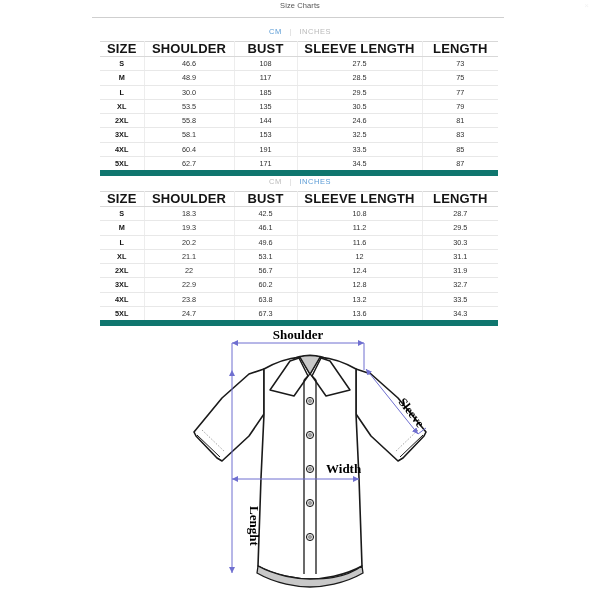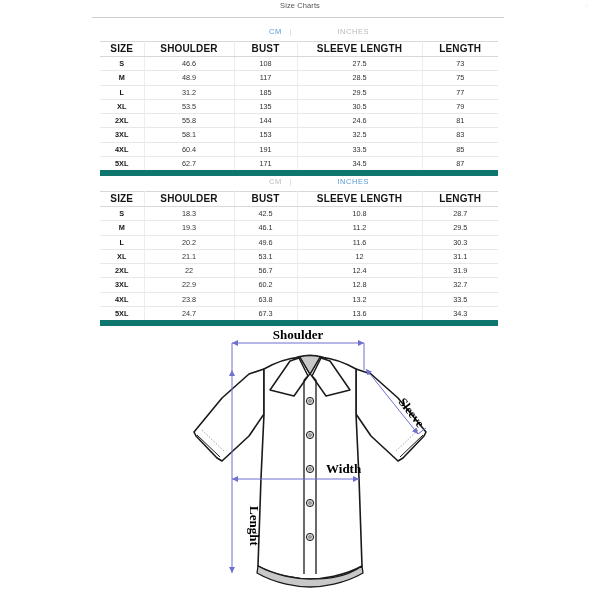--- a/index.html
+++ b/index.html
@@ -50,21 +50,20 @@
   
   .unit-toggle {
     position: absolute;
     width: 600px;
     text-align: center;
     font-size: 7.5px;
     letter-spacing: .55px;
   }
   .unit-toggle .u {
     display: inline-block;
-    margin-left: 38px;
   }
   .unit-toggle .sep {
     display: inline-block;
     color: #d2d2d2;
     padding: 0 5px;
     font-size: 7px;
   }
   .u.active { color: #5a9bd5; }
   .u.inactive { color: #b9b9b9; }
 
@@ -90,21 +89,21 @@
     height: 13.3px;
     line-height: 13.3px;
     border-bottom: 1px solid #e8e8e8;
     border-right: 1px solid #ededed;
   }
   .size-table th:last-child,
   .size-table td:last-child { border-right: none; }
 
   .size-table thead th {
     font-weight: bold;
-    font-size: 10px;
+    font-size: 13px;
     letter-spacing: .15px;
     color: #141414;
     border-bottom: 1px solid #d8d8d8;
     border-top: 1px solid #d8d8d8;
     height: 14px;
     line-height: 14px;
   }
   .size-table tbody td.size-cell {
     font-weight: bold;
     color: #141414;
@@ -169,21 +168,21 @@
     </tr>
     <tr>
       <td class="size-cell">M</td>
       <td>48.9</td>
       <td>117</td>
       <td>28.5</td>
       <td>75</td>
     </tr>
     <tr>
       <td class="size-cell">L</td>
-      <td>31.2</td>
+      <td>30.0</td>
       <td>185</td>
       <td>29.5</td>
       <td>77</td>
     </tr>
     <tr>
       <td class="size-cell">XL</td>
       <td>53.5</td>
       <td>135</td>
       <td>30.5</td>
       <td>79</td>

